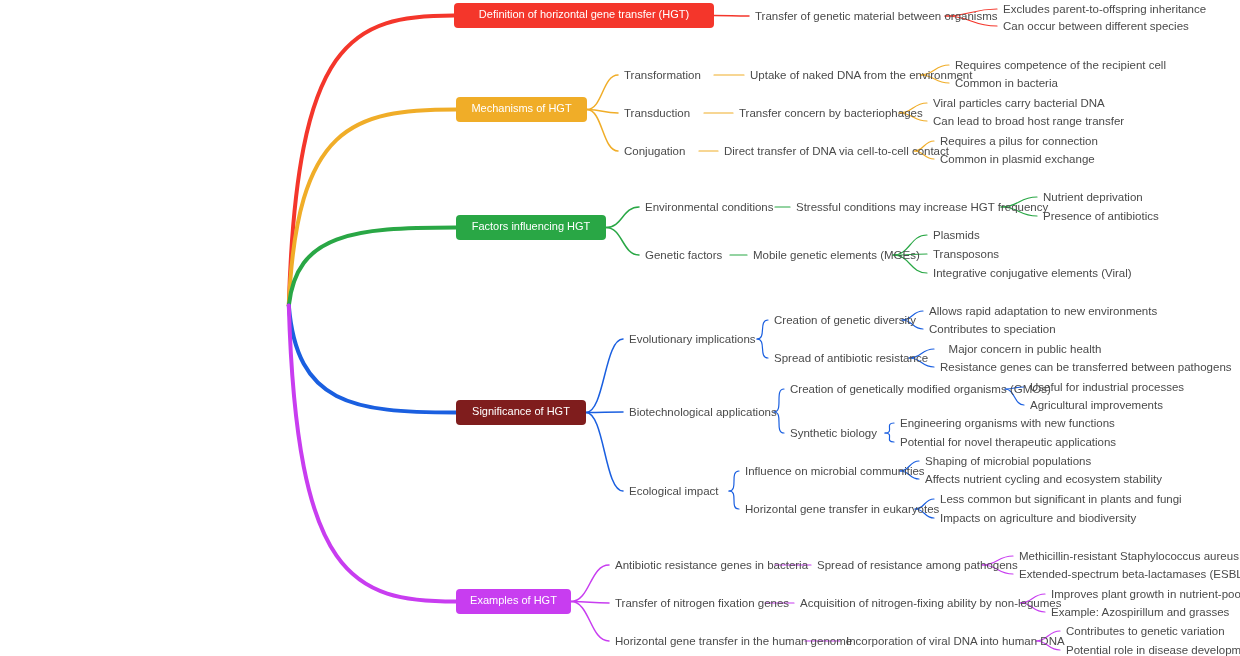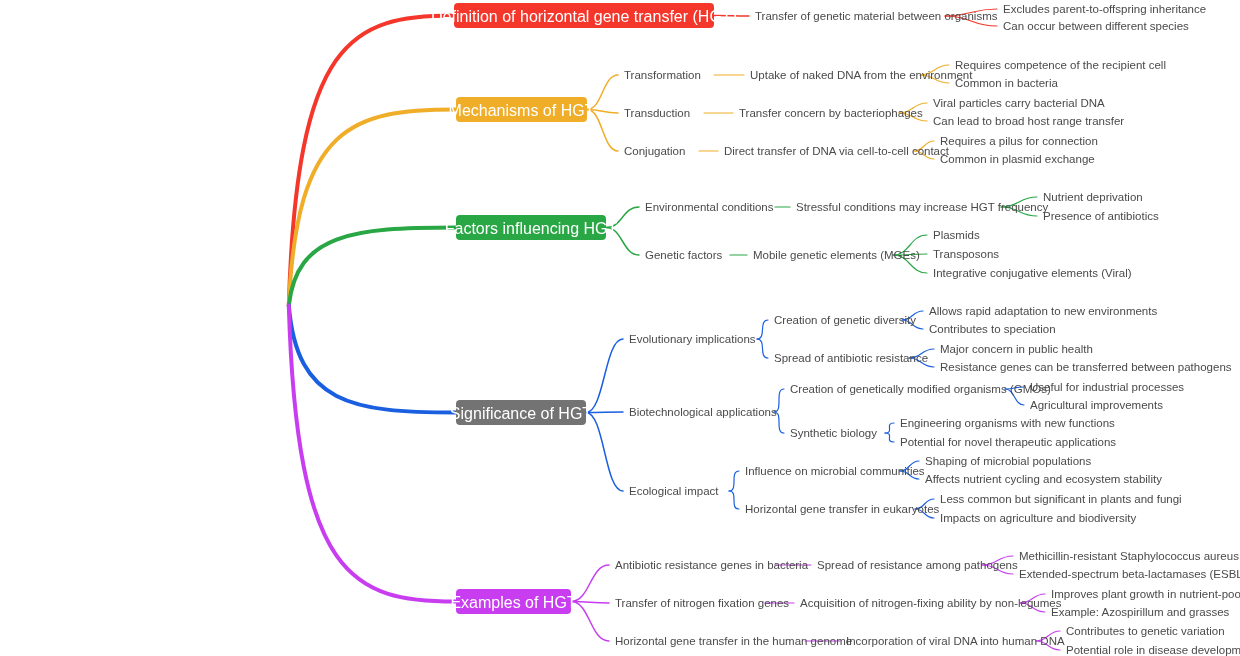--- a/index.html
+++ b/index.html
@@ -44,24 +44,24 @@
     color: #3a3a3a;
     font-size: 15px;
     line-height: 20px;
     padding: 10px 14px;
     white-space: normal;
     box-shadow: 0 1px 2px rgba(0,0,0,0.04);
   }
   
   .node-l1 {
     display: flex;
-    align-items: flex-start;
+    align-items: flex-end;
     justify-content: center;
     color: #ffffff;
-    font-size: 16px;
+    font-size: 11px;
     line-height: 16px;
     border-radius: 4px;
     padding: 6px 12px;
     font-weight: 400;
   }
   
   .node-text {
     display: flex;
     align-items: center;
     color: #4a4a4a;
@@ -215,39 +215,39 @@
       </div>
       <div class="node node-text anchor-left" style="left: 933px; top: 228px; width: 100px; height: 14px;">
         <span>Plasmids</span>
       </div>
       <div class="node node-text anchor-left" style="left: 933px; top: 247px; width: 100px; height: 14px;">
         <span>Transposons</span>
       </div>
       <div class="node node-text anchor-left" style="left: 933px; top: 266px; width: 200px; height: 14px;">
         <span>Integrative conjugative elements (Viral)</span>
       </div>
-      <div class="node node-l1" style="left: 456px; top: 400px; width: 130px; height: 25px; background: #737373;">
+      <div class="node node-l1" style="left: 456px; top: 400px; width: 130px; height: 25px; background: #7f1d1d;">
         <span>Significance of HGT</span>
       </div>
       <div class="node node-text anchor-left" style="left: 629px; top: 331px; width: 128px; height: 16px;">
         <span>Evolutionary implications</span>
       </div>
       <div class="node node-text anchor-left" style="left: 774px; top: 312px; width: 128px; height: 16px;">
         <span>Creation of genetic diversity</span>
       </div>
       <div class="node node-text anchor-left" style="left: 929px; top: 304px; width: 200px; height: 14px;">
         <span>Allows rapid adaptation to new environments</span>
       </div>
       <div class="node node-text anchor-left" style="left: 929px; top: 322px; width: 160px; height: 14px;">
         <span>Contributes to speciation</span>
       </div>
       <div class="node node-text anchor-left" style="left: 774px; top: 350px; width: 135px; height: 16px;">
         <span>Spread of antibiotic resistance</span>
       </div>
-      <div class="node node-text anchor-left" style="left: 940px; top: 342px; width: 170px; height: 14px;">
+      <div class="node node-text anchor-left" style="left: 940px; top: 342px; width: 170px; height: 14px; justify-content: center;">
         <span>Major concern in public health</span>
       </div>
       <div class="node node-text anchor-left" style="left: 940px; top: 360px; width: 245px; height: 14px;">
         <span>Resistance genes can be transferred between pathogens</span>
       </div>
       <div class="node node-text anchor-left" style="left: 629px; top: 404px; width: 145px; height: 16px;">
         <span>Biotechnological applications</span>
       </div>
       <div class="node node-text anchor-left" style="left: 790px; top: 381px; width: 215px; height: 16px;">
         <span>Creation of genetically modified organisms (GMOs)</span>

